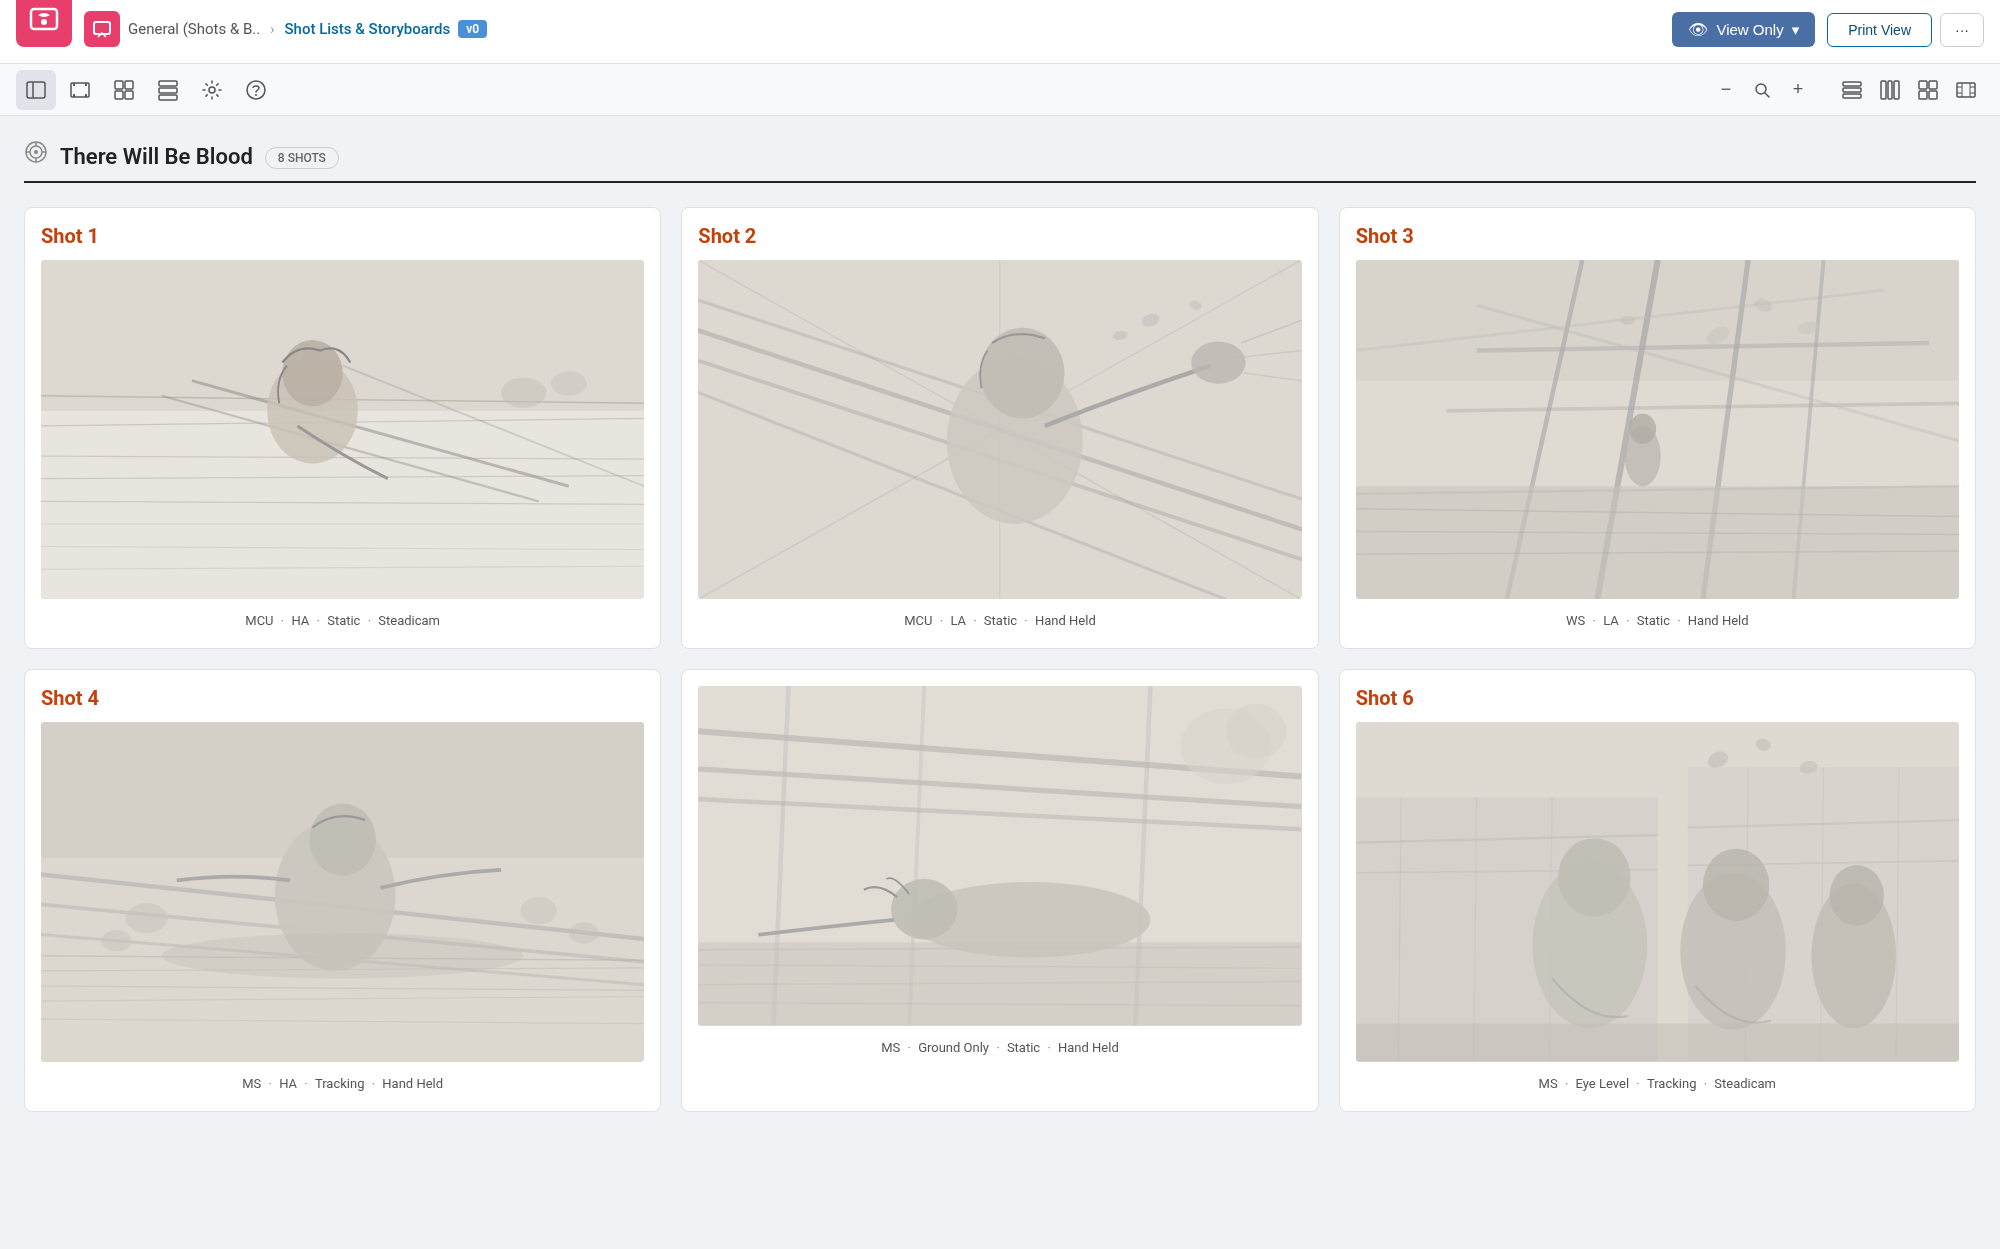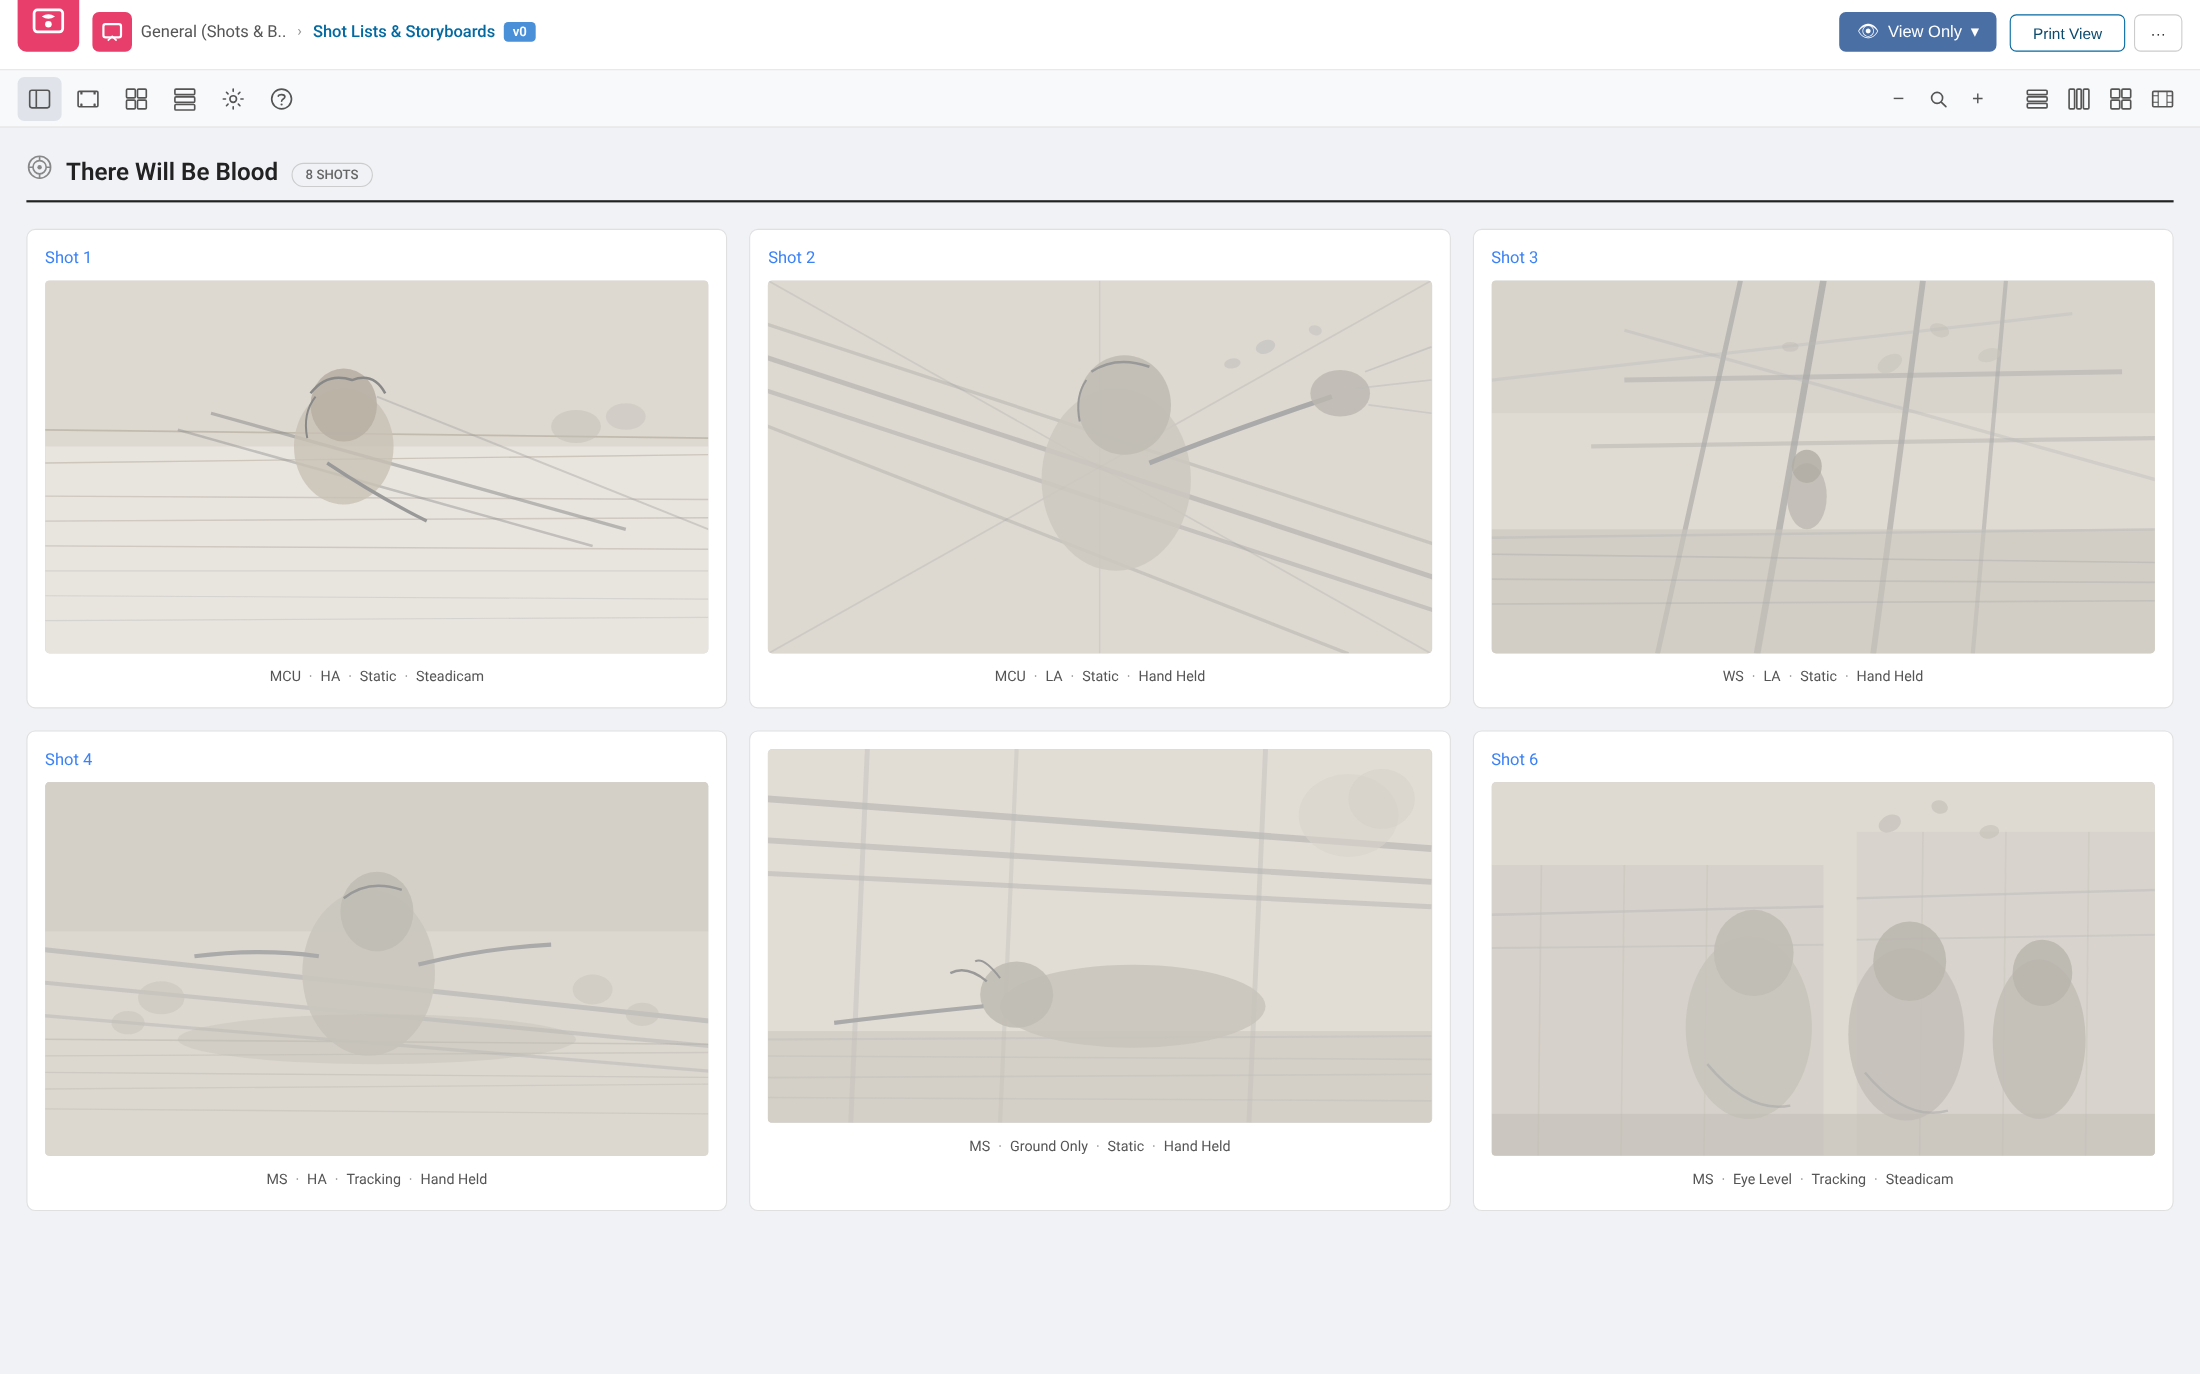--- a/index.html
+++ b/index.html
@@ -161,23 +161,23 @@
       gap: 20px;
     }
     .shot-card {
       background: white;
       border-radius: 8px;
       border: 1px solid #e0e0e0;
       overflow: hidden;
       padding: 16px 16px 20px;
     }
     .shot-label {
-      font-size: 15px;
-      font-weight: 400;
-      color: #3b82f6;
+      font-size: 20px;
+      font-weight: 700;
+      color: #c2410c;
       margin-bottom: 12px;
     }
     .shot-image-area {
       width: 100%;
       aspect-ratio: 16/9;
       background: #d8d8d8;
       border-radius: 4px;
       overflow: hidden;
       margin-bottom: 14px;
       position: relative;

